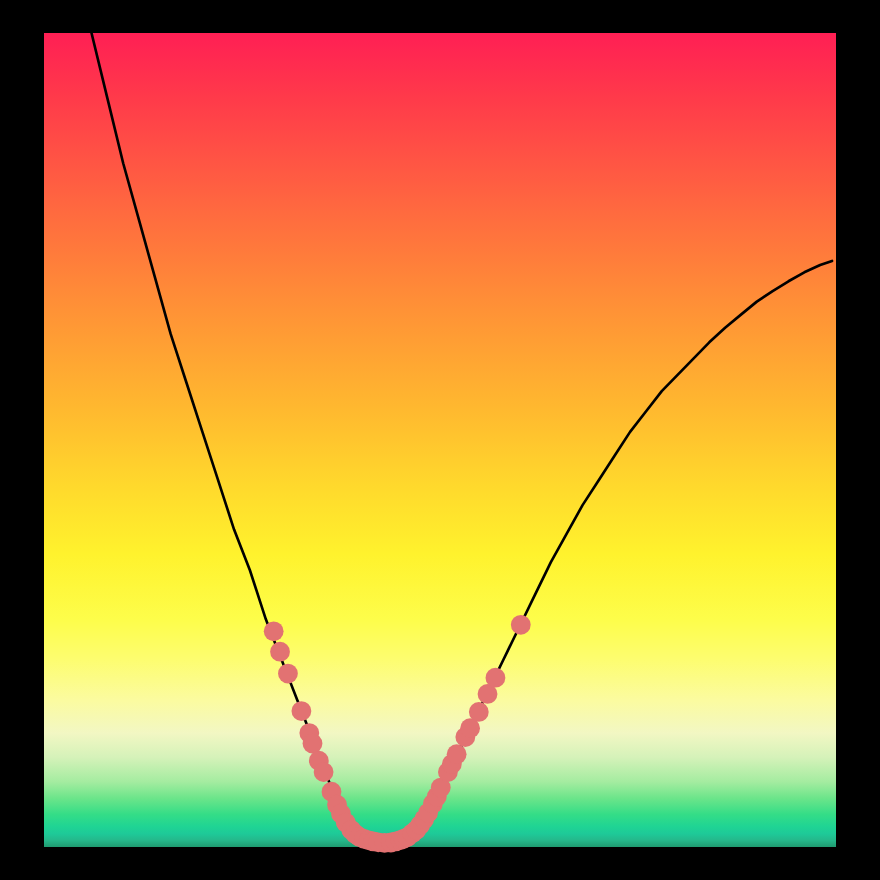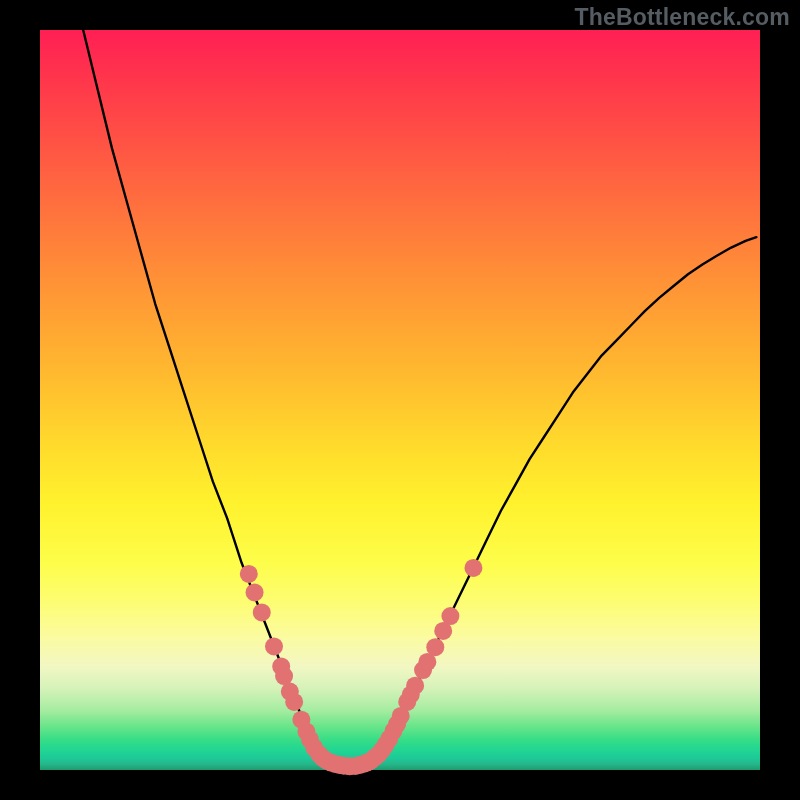--- a/index.html
+++ b/index.html
@@ -114,14 +114,13 @@
         <circle cx="370.80" cy="664.52" r="9" fill="#e27272"></circle>
         <circle cx="375.12" cy="655.64" r="9" fill="#e27272"></circle>
         <circle cx="383.04" cy="640.10" r="9" fill="#e27272"></circle>
         <circle cx="387.36" cy="631.96" r="9" fill="#e27272"></circle>
         <circle cx="395.28" cy="617.16" r="9" fill="#e27272"></circle>
         <circle cx="403.20" cy="600.88" r="9" fill="#e27272"></circle>
         <circle cx="410.40" cy="586.08" r="9" fill="#e27272"></circle>
         <circle cx="433.44" cy="537.98" r="9" fill="#e27272"></circle>
       </g>
   </svg>
-  <div class="watermark">TheBottleneck.com</div>
 </div>
 
 </body></html>

